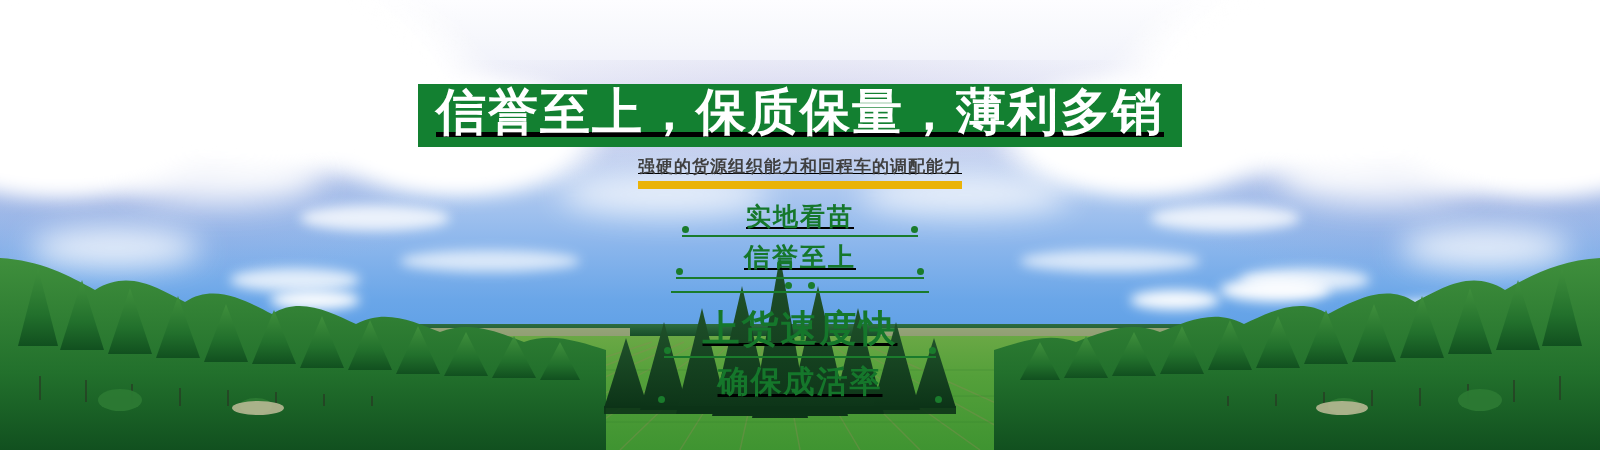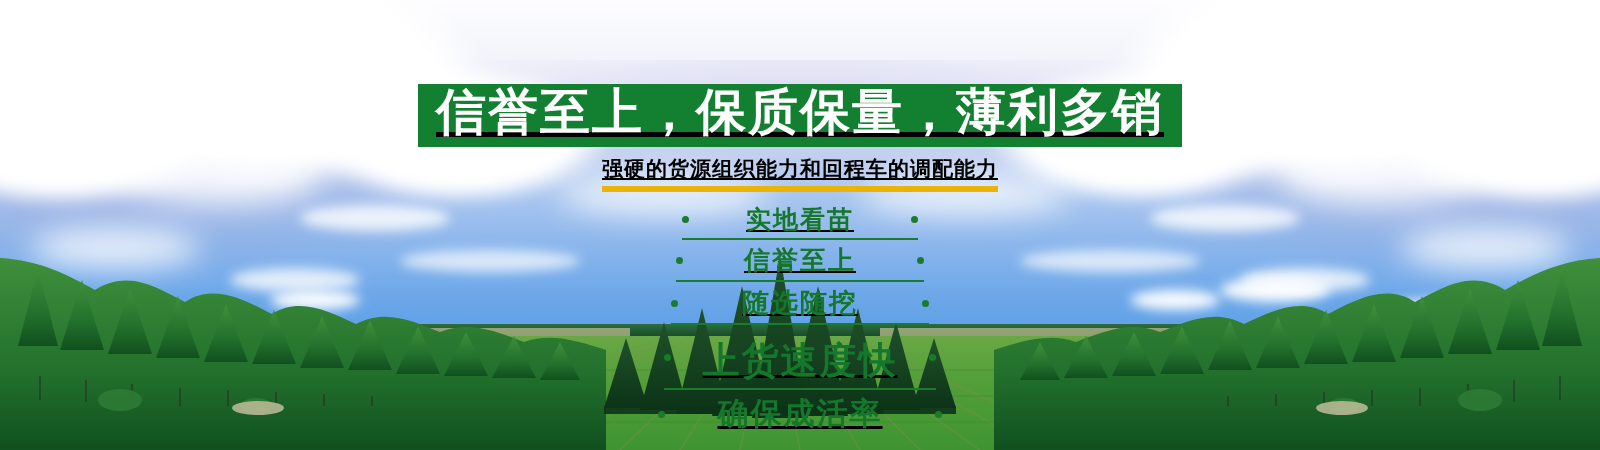--- a/index.html
+++ b/index.html
@@ -104,31 +104,31 @@
   }
   .headline {
     font-size:50px; font-weight:bold; color:#ffffff;
     letter-spacing:2px; line-height:1.06;
     white-space:nowrap;
     font-family:"DejaVu Sans","Liberation Sans",sans-serif;
   }
 
   .subtitle {
     margin-top:8px;
-    font-size:21px; font-weight:bold; color:#000000;
+    font-size:17px; font-weight:bold; color:#404040;
     letter-spacing:1px; white-space:nowrap;
-    border-bottom:6px solid #eab308;
+    border-bottom:8px solid #eab308;
     padding-bottom:3px;
     font-family:"DejaVu Sans","Liberation Sans",sans-serif;
   }
 
   .feature-list { margin-top:11px; display:flex; flex-direction:column; align-items:center; }
 
   .feature-row {
-    display:flex; align-items:center; justify-content:center;
+    display:flex; align-items:flex-end; justify-content:center;
     gap:16px;
     border-bottom:2px solid #1a7b2c;
     padding-bottom:2px;
     margin-bottom:3px;
   }
   .feature-row:last-child { border-bottom:none; }
 
   .dot {
     width:7px; height:7px; border-radius:50%;
     background:#1a7b2c; flex:0 0 auto;
@@ -340,21 +340,20 @@
       </div>
 
       <div class="feature-row r1">
         <span class="dot"></span>
         <span class="feature-text">信誉至上</span>
         <span class="dot"></span>
       </div>
 
       <div class="feature-row r2">
         <span class="dot"></span>
-        <span class="feature-text">随选随挖</span>
         <span class="dot"></span>
       </div>
 
       <div class="feature-row r3">
         <span class="dot"></span>
         <span class="feature-text">上货速度快</span>
         <span class="dot"></span>
       </div>
 
       <div class="feature-row r4">

